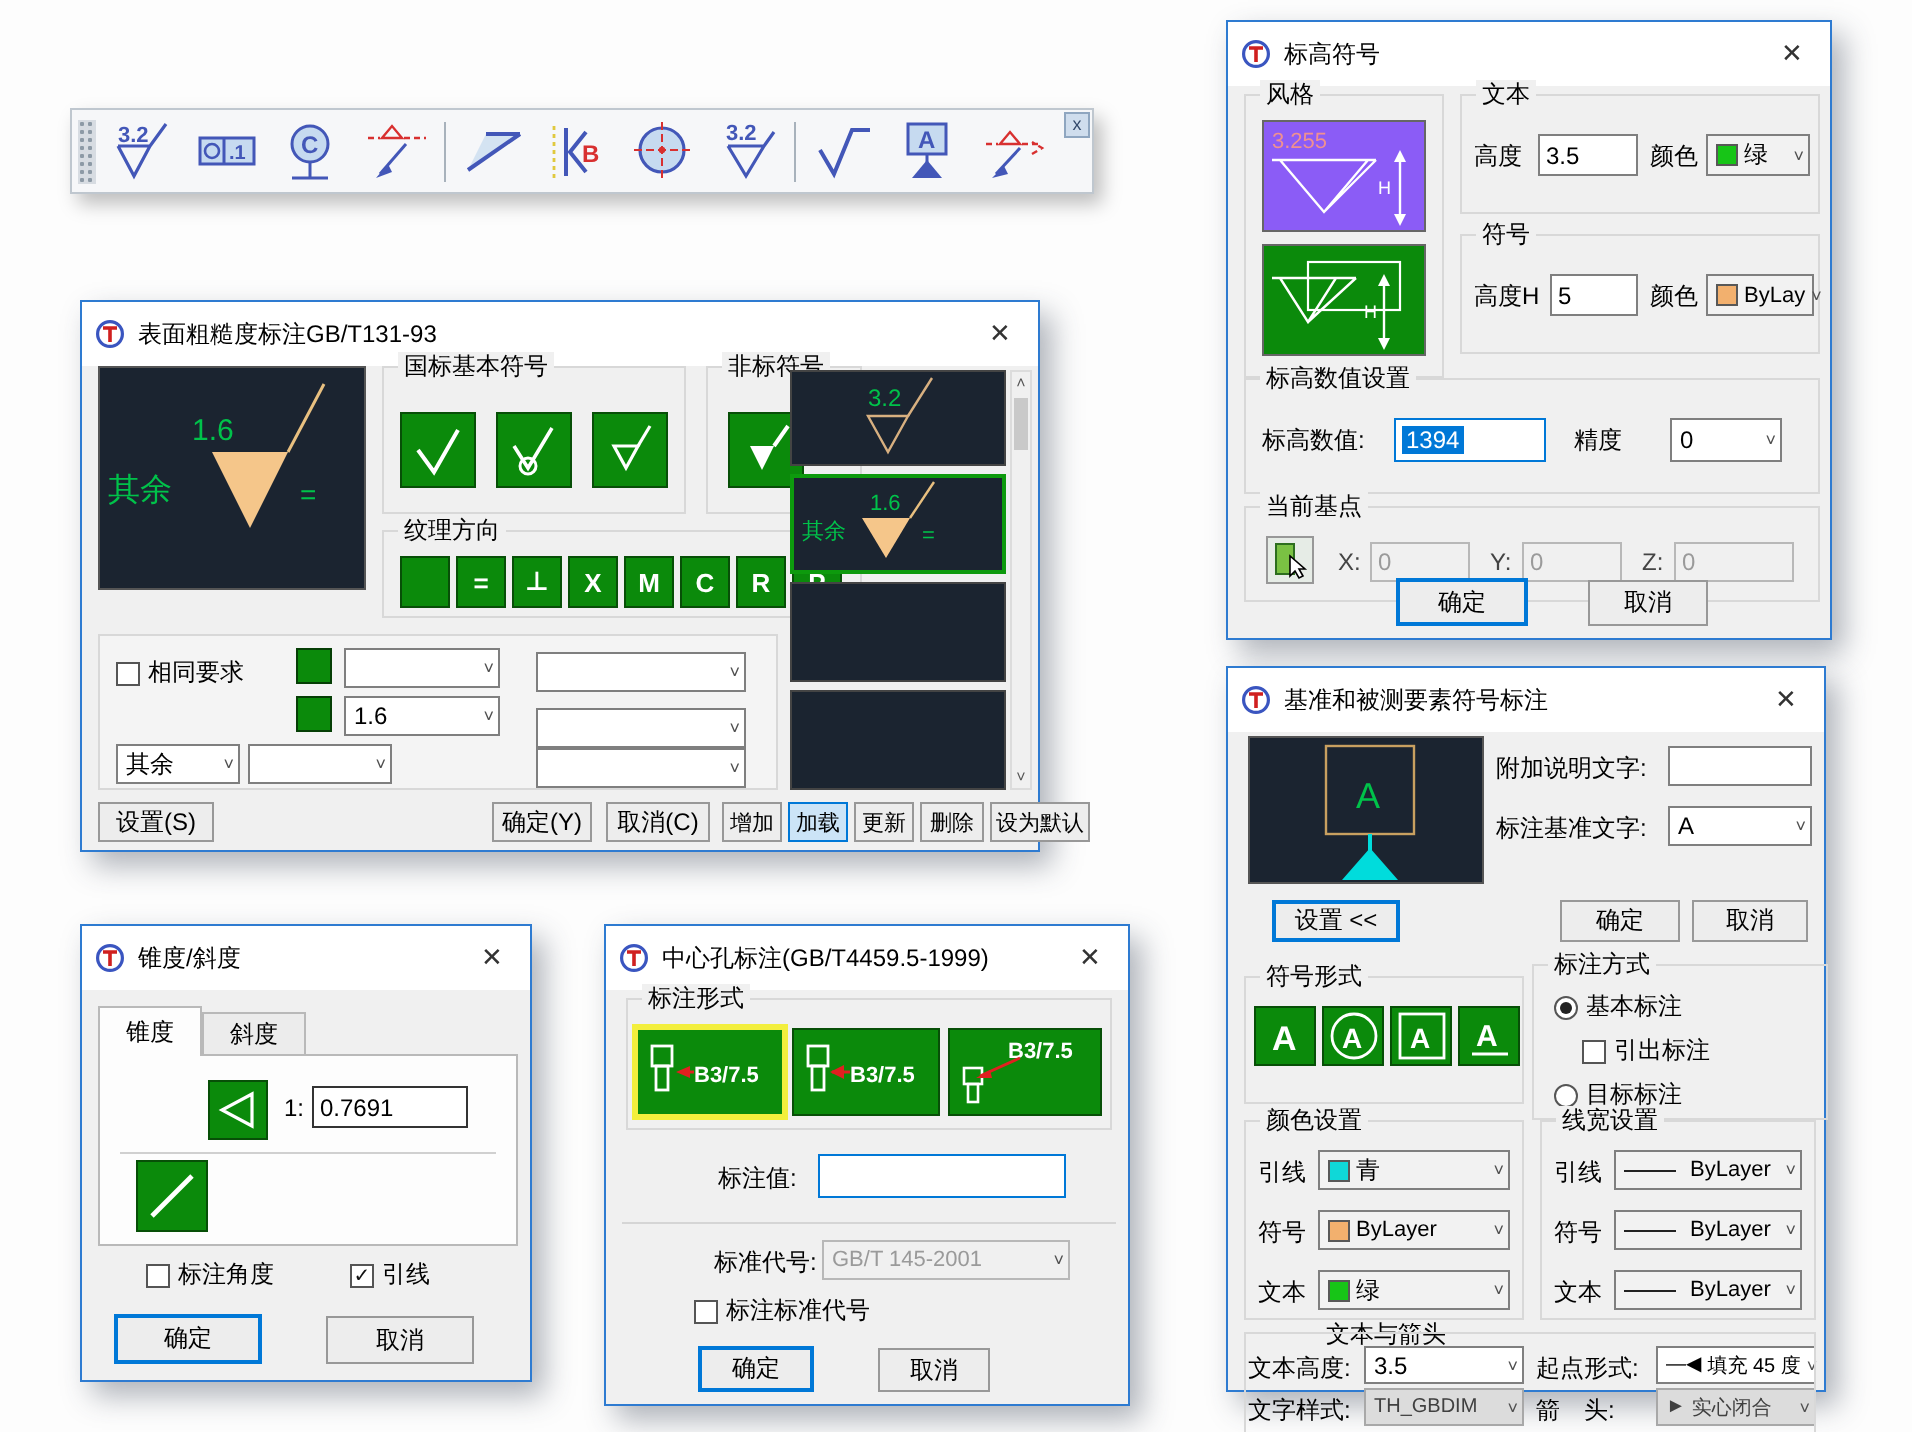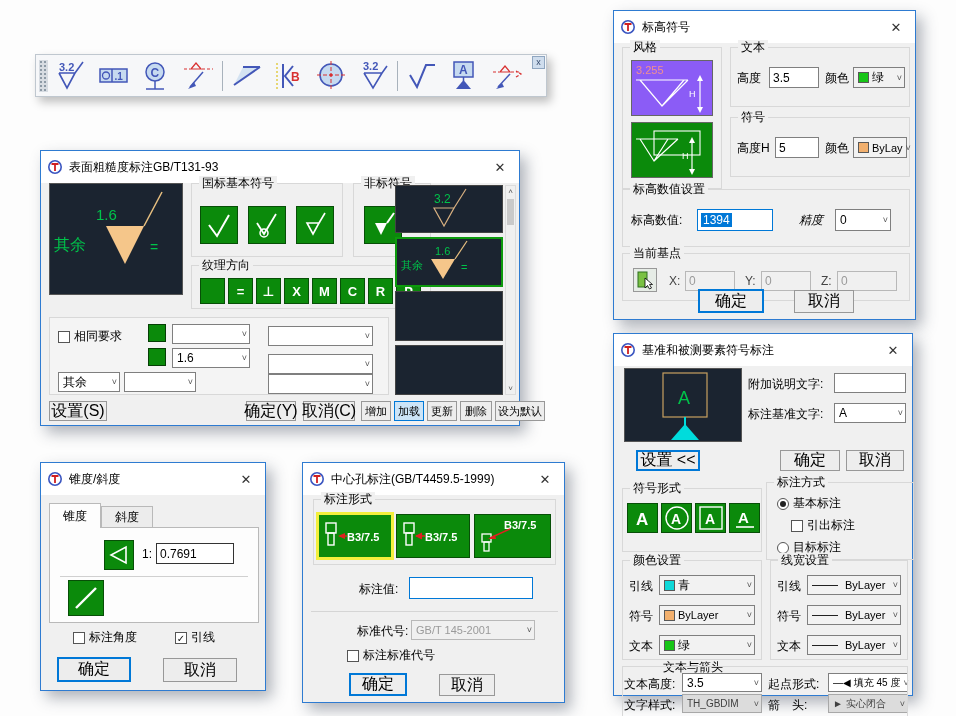--- a/index.html
+++ b/index.html
@@ -14,21 +14,21 @@
 .t{position:absolute;font-size:12px;white-space:nowrap;color:#000;}
 .in{position:absolute;background:#fff;border:1px solid #7f7f7f;font-size:12px;padding:0 3px;display:flex;align-items:center;}
 .in.dis{background:#f0f0f0;color:#9a9a9a;border-color:#b8b8b8;}
 .in.foc{border-color:#0078d7;}
 .cmb{position:absolute;background:#fff;border:1px solid #7f7f7f;font-size:12px;display:flex;align-items:center;padding:0 2px 0 4px;gap:3px;white-space:nowrap;}
 .cmb .cv{margin-left:auto;font-size:9px;color:#505050;flex:none;}
 .cmb.gray{background:#f2f2f2;}
 .cmb.dgray{background:#dcdcdc;color:#404040;border-color:#a8a8a8;}
 .cmb.dis{background:#f0f0f0;color:#9a9a9a;border-color:#b8b8b8;}
 .sw{width:11px;height:11px;border:1px solid #585858;flex:none;}
-.btn{position:absolute;background:#ededed;border:1px solid #989898;font-size:16px;display:flex;align-items:center;justify-content:center;white-space:nowrap;color:#000;}
+.btn{position:absolute;background:#ededed;border:1px solid #989898;font-size:12px;display:flex;align-items:center;justify-content:center;white-space:nowrap;color:#000;}
 .btn.def{border:2px solid #0078d7;}
 .btn.sel{border:1px solid #0078d7;background:#cce4f7;}
 .gbtn{position:absolute;background:#0b8a0b;border:1px solid #074f07;display:flex;align-items:center;justify-content:center;}
 .chk,.rad{position:absolute;display:flex;align-items:center;gap:4px;font-size:12px;white-space:nowrap;}
 .bx{width:12px;height:12px;background:#fff;border:1px solid #555;font-size:10px;line-height:11px;text-align:center;color:#111;flex:none;}
 .cir{width:12px;height:12px;border-radius:50%;background:#fff;border:1px solid #555;flex:none;position:relative;}
 .cir.on::after{content:"";position:absolute;left:2px;top:2px;width:6px;height:6px;background:#222;border-radius:50%;}
 .dark{background:#1b2430;}
 .toolbar{position:absolute;left:35px;top:54px;width:512px;height:43px;background:#f6f7f9;border:1px solid #bfc7cf;box-shadow:4px 5px 9px rgba(0,0,0,.25);display:flex;align-items:center;padding:2px 14px 2px 3px;}
 .grip{width:9px;height:32px;margin-right:3px;background-image:radial-gradient(#8d9aa6 1px,transparent 1.2px);background-size:4px 4px;background-color:#d7dce2;}
@@ -186,21 +186,21 @@
           <span>ByLay</span>
           <span class="cv" data-name="chevron-down-icon">˅</span>
         </div>
     </div>
     <div class="gb" data-name="elevation-value-group" style="left:8px;top:152px;width:288px;height:58px;">
       <span class="gl" data-name="value-group-label">标高数值设置</span>
       <span class="t" style="left:8px;top:22px;" data-name="value-label">标高数值:</span>
       <div class="in foc" data-name="elevation-value-input" style="left:74px;top:19px;width:76px;height:22px;">
           <span style="background:#0078d7;color:#fff;padding:0 2px;">1394</span>
         </div>
-      <span class="t" style="left:176px;top:22px;font-style:italic;" data-name="precision-label">精度</span>
+      <span class="t" style="left:164px;top:22px;" data-name="precision-label">精度</span>
       <div class="cmb" data-name="precision-select" style="left:212px;top:19px;width:56px;height:22px;">
           <span>0</span>
           <span class="cv" data-name="chevron-down-icon">˅</span>
         </div>
     </div>
     <div class="gb" data-name="base-point-group" style="left:8px;top:216px;width:288px;height:48px;">
       <span class="gl" data-name="base-point-group-label">当前基点</span>
       <div class="btn" data-name="pick-point-button" style="left:10px;top:14px;width:24px;height:24px;background:#e6ece6;">
         <svg width="20" height="20" viewBox="0 0 20 20" data-name="pick-cursor-icon">
             <rect x="3" y="2" width="9" height="15" fill="#7ac143" stroke="#2d6e1e"></rect>

